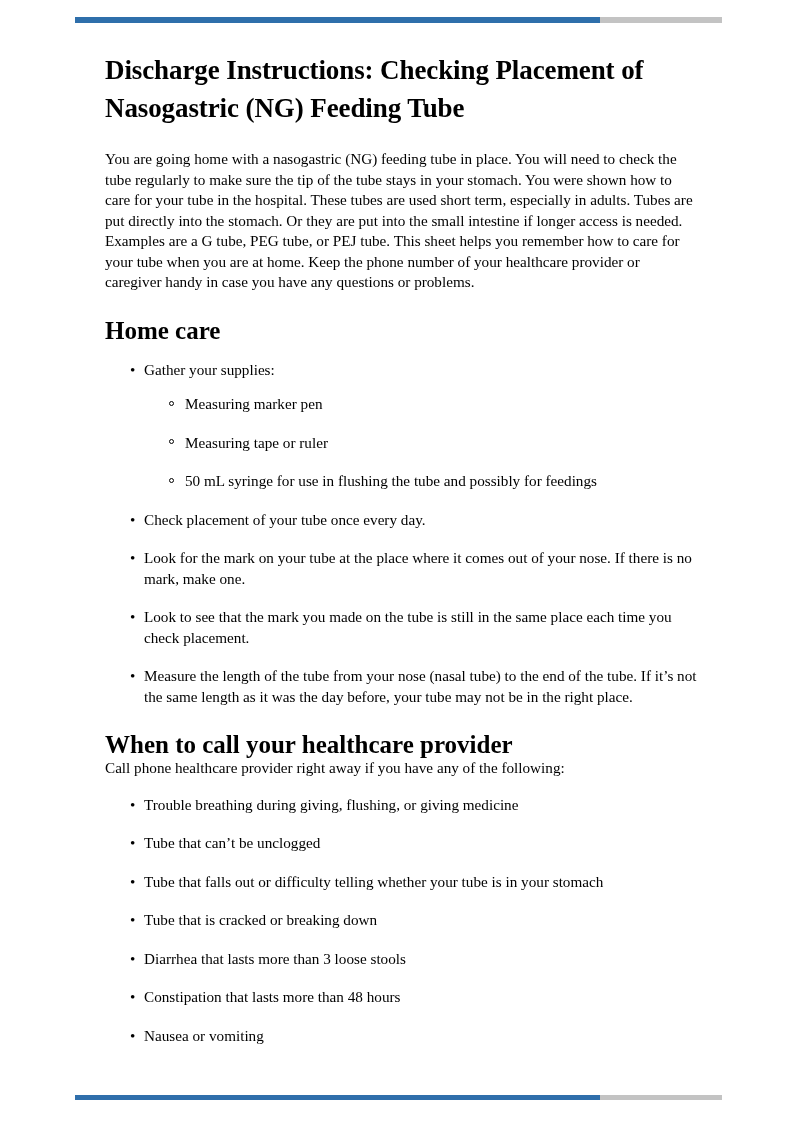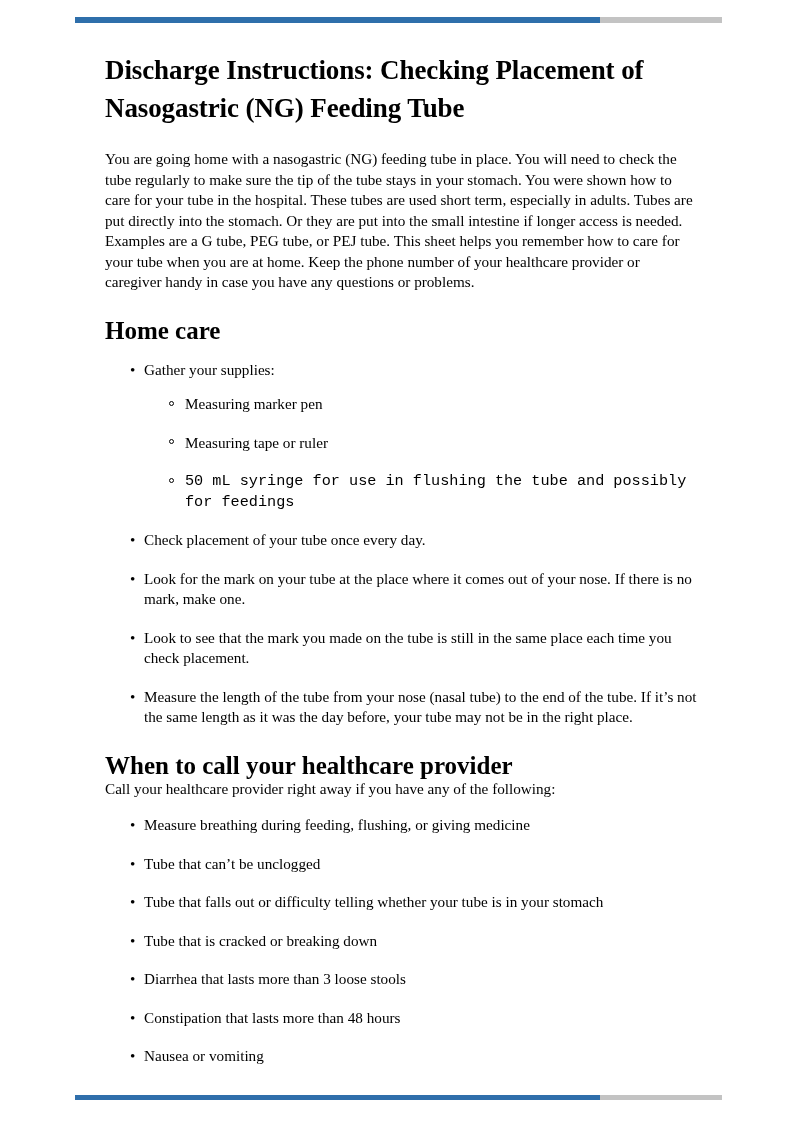--- a/index.html
+++ b/index.html
@@ -101,21 +101,21 @@
     margin: 14px 0 0 0;
     padding: 0;
   }
   ul.subbullets > li {
     position: relative;
     padding-left: 41px;
     font-size: 15.2px;
     line-height: 20.5px;
     margin-bottom: 18px;
   }
-  ul.subbullets > li:last-child { margin-bottom: 0; font-family: Liberation Mono, monospace; }
+  ul.subbullets > li:last-child { margin-bottom: 0; }
   ul.subbullets > li > .marker-hollow {
     position: absolute;
     left: 25px;
     top: 6.5px;
     width: 5px;
     height: 5px;
     border: 1.3px solid #000;
     border-radius: 50%;
     box-sizing: border-box;
   }
@@ -198,26 +198,26 @@
         <span>Look to see that the mark you made on the tube is still in the same place each time you check placement.</span>
       </li>
       <li>
         <span class="marker">•</span>
         <span>Measure the length of the tube from your nose (nasal tube) to the end of the tube. If it’s not the same length as it was the day before, your tube may not be in the right place.</span>
       </li>
     </ul>
 
     <h2 class="section-heading">When to call your healthcare provider</h2>
 
-    <p class="body-text call-intro">Call your healthcare provider right away if you have any of the following:</p>
+    <p class="body-text call-intro">Call phone healthcare provider right away if you have any of the following:</p>
 
     <ul class="bullets">
       <li>
         <span class="marker">•</span>
-        <span>Measure breathing during feeding, flushing, or giving medicine</span>
+        <span>Trouble breathing during giving, flushing, or giving medicine</span>
       </li>
       <li>
         <span class="marker">•</span>
         <span>Tube that can’t be unclogged</span>
       </li>
       <li>
         <span class="marker">•</span>
         <span>Tube that falls out or difficulty telling whether your tube is in your stomach</span>
       </li>
       <li>

